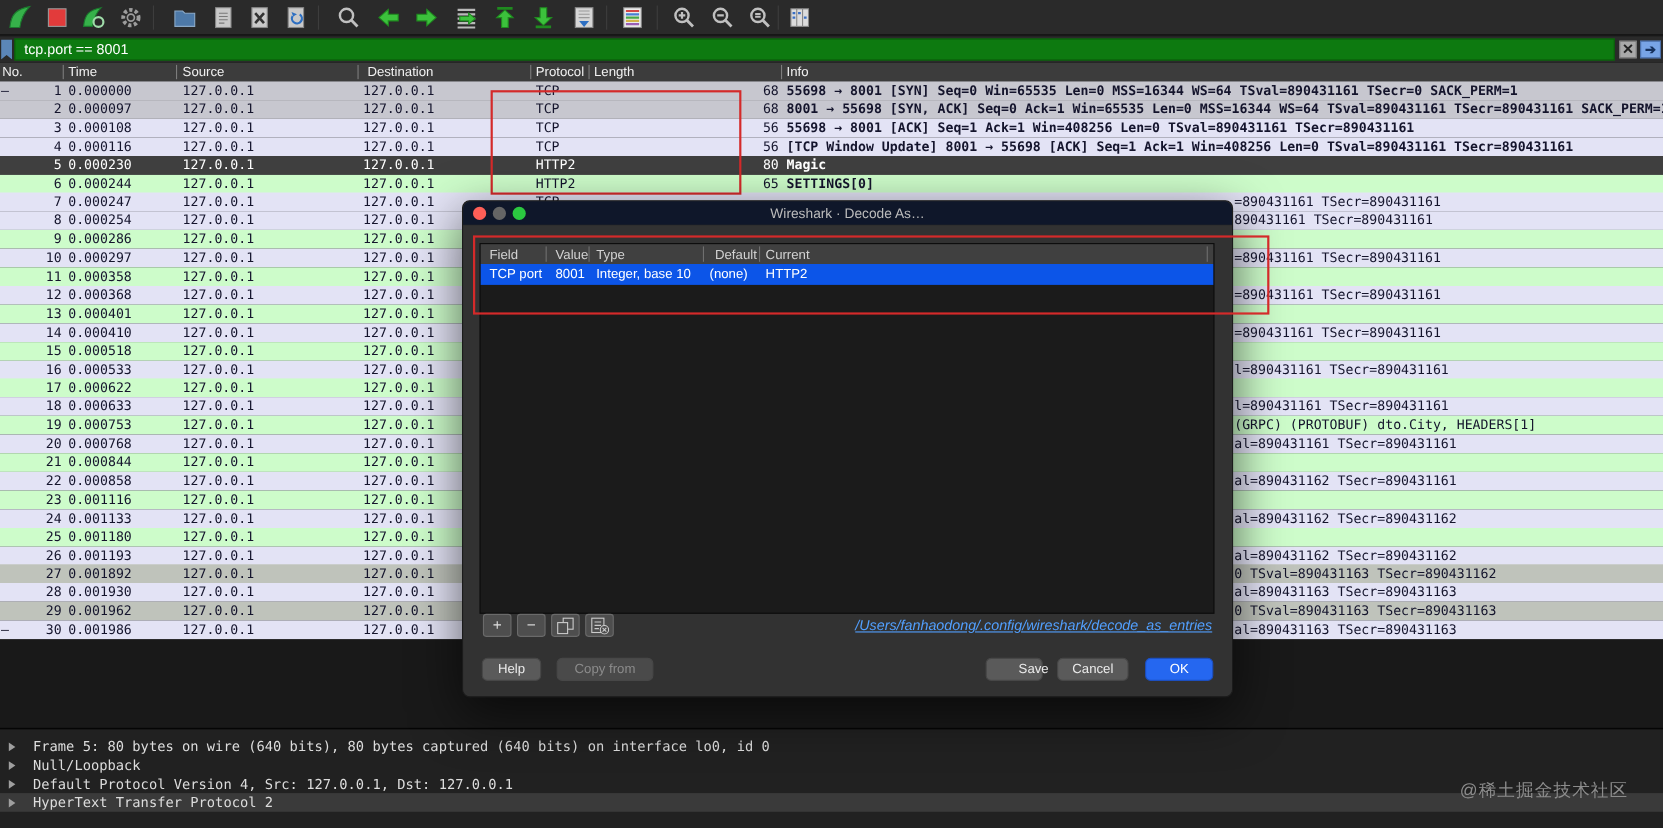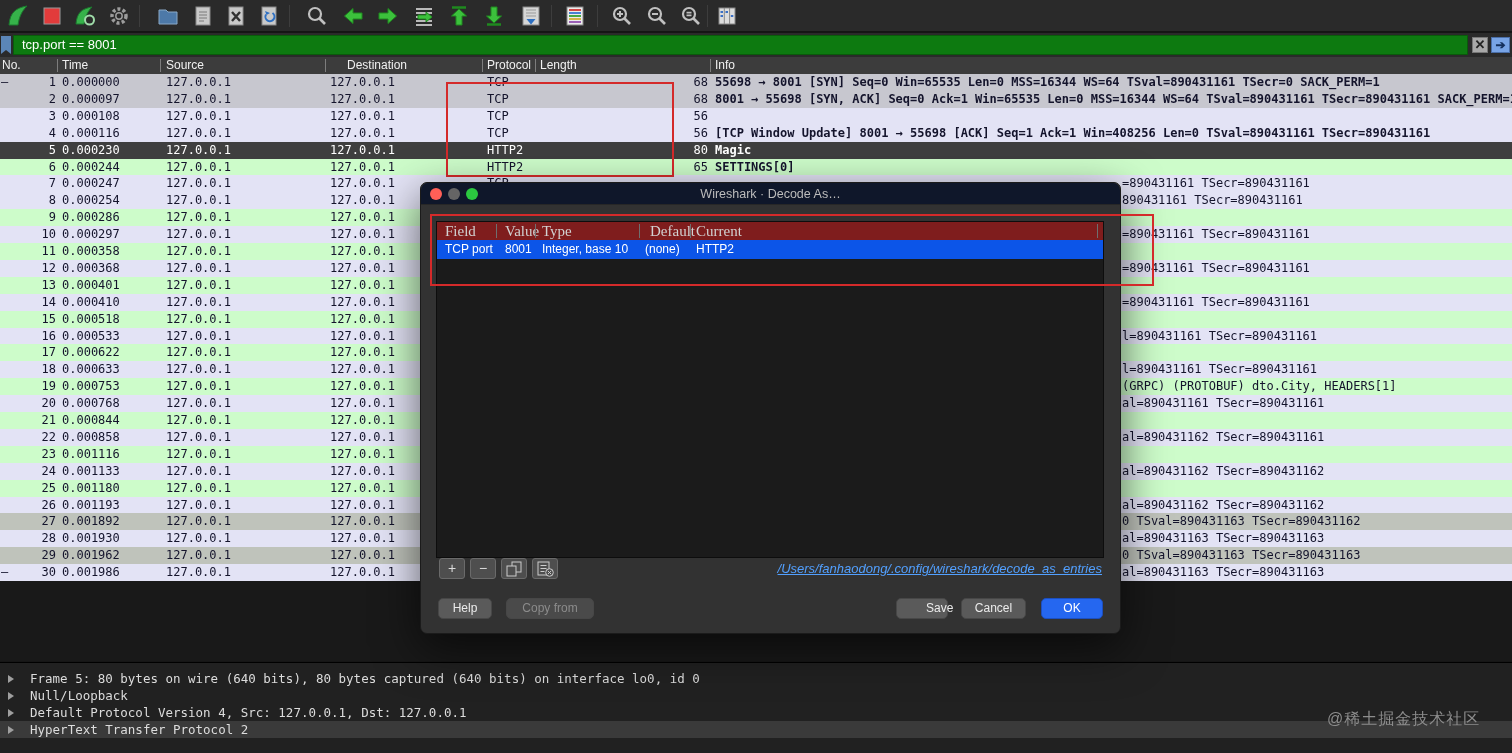--- a/index.html
+++ b/index.html
@@ -73,21 +73,21 @@
                   border-radius:7px 7px 0 0; border-bottom:1px solid #272727; }
   .dlg-title { text-align:center; line-height:22px; color:#bcbcbc; font-size:12.5px; }
   .dot { position:absolute; top:5px; width:12px; height:12px; border-radius:50%; }
   .dot-close { left:9px;  background:#ff5f57; }
   .dot-min   { left:27px; background:#656565; }
   .dot-zoom  { left:45px; background:#2bc840; }
 
   .dlg-table { position:absolute; left:15px; top:38px; width:668px; height:337px;
                background:#1b1b1b; border:1px solid #0d0d0d; }
   .dlg-thead { position:absolute; left:0; top:0; right:0; height:18px;
-               background:#7f1d1d; color:#d2d2d2; font-size:15px; line-height:18px;font-family:Liberation Serif, serif; }
+               background:#404040; color:#d2d2d2; font-size:12px; line-height:18px; }
   .dlg-thead span { position:absolute; top:0; white-space:pre; }
   .dsep { position:absolute; top:2px; height:14px; width:1px; background:#6f6f6f; }
   .dlg-row { position:absolute; left:0; top:18px; right:0; height:19px;
              background:#0c55e8; color:#fff; font-size:12px; line-height:19px; }
   .dlg-row span { position:absolute; top:0; white-space:pre; }
 
   .sm-btn { position:absolute; width:26px; height:21px; background:#4e4e4e;
             border:1px solid #6a6a6a; border-radius:3px; color:#dddddd;
             font-size:14px; line-height:19px; text-align:center; }
   .sm-btn svg { width:18px; height:16px; display:block; margin:2px auto; }
@@ -253,35 +253,35 @@
   <div class="filter-input">tcp.port == 8001</div>
   <div class="filter-clear">✕</div>
   <div class="filter-apply">➔</div>
 </div>
 
 <div class="packet-area">
   <div class="pl-header" id="pl-header">
       <span style="left: 2px;">No.</span>
       <span style="left: 62px;">Time</span>
       <span style="left: 166px;">Source</span>
-      <span style="left: 347px;">Destination</span>
+      <span style="left: 334px;">Destination</span>
       <span style="left: 487px;">Protocol</span>
       <span style="left: 540px;">Length</span>
       <span style="left: 715px;">Info</span>
       <div class="hsep" style="left: 57px;"></div>
       <div class="hsep" style="left: 160px;"></div>
       <div class="hsep" style="left: 325px;"></div>
       <div class="hsep" style="left: 482px;"></div>
       <div class="hsep" style="left: 535px;"></div>
       <div class="hsep" style="left: 710px;"></div>
     </div>
   <div id="pl-rows">
       <div class="prow bg-gray" style="top: 17px;"><span class="c-marker">—</span><span class="c-no">1</span><span class="c-time">0.000000</span><span class="c-src">127.0.0.1</span><span class="c-dst">127.0.0.1</span><span class="c-proto">TCP</span><span class="c-len">68</span><span class="c-info">55698 → 8001 [SYN] Seq=0 Win=65535 Len=0 MSS=16344 WS=64 TSval=890431161 TSecr=0 SACK_PERM=1</span></div>
       <div class="prow bg-gray" style="top: 33.9px;"><span class="c-no">2</span><span class="c-time">0.000097</span><span class="c-src">127.0.0.1</span><span class="c-dst">127.0.0.1</span><span class="c-proto">TCP</span><span class="c-len">68</span><span class="c-info">8001 → 55698 [SYN, ACK] Seq=0 Ack=1 Win=65535 Len=0 MSS=16344 WS=64 TSval=890431161 TSecr=890431161 SACK_PERM=1</span></div>
-      <div class="prow bg-lav" style="top: 50.8px;"><span class="c-no">3</span><span class="c-time">0.000108</span><span class="c-src">127.0.0.1</span><span class="c-dst">127.0.0.1</span><span class="c-proto">TCP</span><span class="c-len">56</span></div>
+      <div class="prow bg-lav" style="top: 50.8px;"><span class="c-no">3</span><span class="c-time">0.000108</span><span class="c-src">127.0.0.1</span><span class="c-dst">127.0.0.1</span><span class="c-proto">TCP</span><span class="c-len">56</span><span class="c-info">55698 → 8001 [ACK] Seq=1 Ack=1 Win=408256 Len=0 TSval=890431161 TSecr=890431161</span></div>
       <div class="prow bg-lav" style="top: 67.7px;"><span class="c-no">4</span><span class="c-time">0.000116</span><span class="c-src">127.0.0.1</span><span class="c-dst">127.0.0.1</span><span class="c-proto">TCP</span><span class="c-len">56</span><span class="c-info">[TCP Window Update] 8001 → 55698 [ACK] Seq=1 Ack=1 Win=408256 Len=0 TSval=890431161 TSecr=890431161</span></div>
       <div class="prow bg-sel" style="top: 84.6px;"><span class="c-no">5</span><span class="c-time">0.000230</span><span class="c-src">127.0.0.1</span><span class="c-dst">127.0.0.1</span><span class="c-proto">HTTP2</span><span class="c-len">80</span><span class="c-info">Magic</span></div>
       <div class="prow bg-green" style="top: 101.5px;"><span class="c-no">6</span><span class="c-time">0.000244</span><span class="c-src">127.0.0.1</span><span class="c-dst">127.0.0.1</span><span class="c-proto">HTTP2</span><span class="c-len">65</span><span class="c-info">SETTINGS[0]</span></div>
       <div class="prow bg-lav" style="top: 118.4px;"><span class="c-no">7</span><span class="c-time">0.000247</span><span class="c-src">127.0.0.1</span><span class="c-dst">127.0.0.1</span><span class="c-proto">TCP</span><span class="c-frag">=890431161 TSecr=890431161</span></div>
       <div class="prow bg-lav" style="top: 135.3px;"><span class="c-no">8</span><span class="c-time">0.000254</span><span class="c-src">127.0.0.1</span><span class="c-dst">127.0.0.1</span><span class="c-frag">890431161 TSecr=890431161</span></div>
       <div class="prow bg-green" style="top: 152.2px;"><span class="c-no">9</span><span class="c-time">0.000286</span><span class="c-src">127.0.0.1</span><span class="c-dst">127.0.0.1</span></div>
       <div class="prow bg-lav" style="top: 169.1px;"><span class="c-no">10</span><span class="c-time">0.000297</span><span class="c-src">127.0.0.1</span><span class="c-dst">127.0.0.1</span><span class="c-frag">=890431161 TSecr=890431161</span></div>
       <div class="prow bg-green" style="top: 186px;"><span class="c-no">11</span><span class="c-time">0.000358</span><span class="c-src">127.0.0.1</span><span class="c-dst">127.0.0.1</span></div>
       <div class="prow bg-lav" style="top: 202.9px;"><span class="c-no">12</span><span class="c-time">0.000368</span><span class="c-src">127.0.0.1</span><span class="c-dst">127.0.0.1</span><span class="c-frag">=890431161 TSecr=890431161</span></div>
       <div class="prow bg-green" style="top: 219.8px;"><span class="c-no">13</span><span class="c-time">0.000401</span><span class="c-src">127.0.0.1</span><span class="c-dst">127.0.0.1</span></div>

